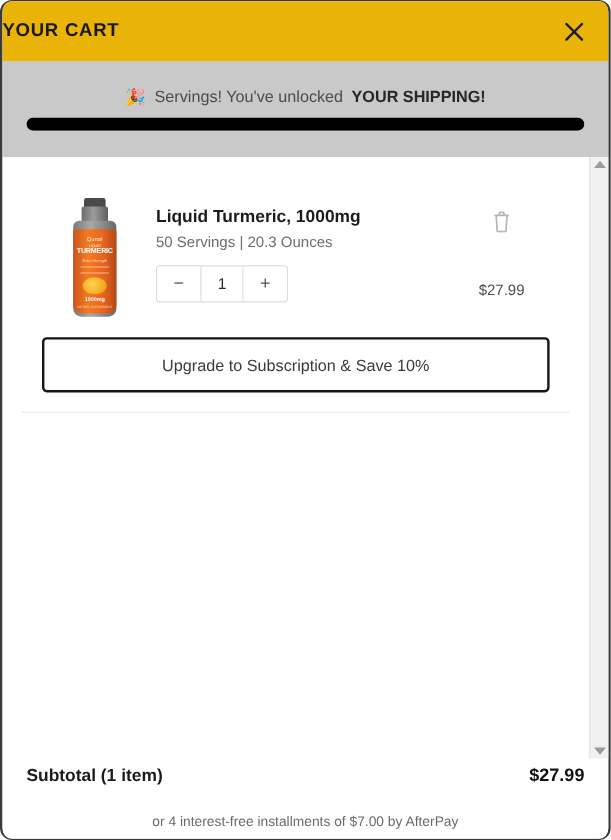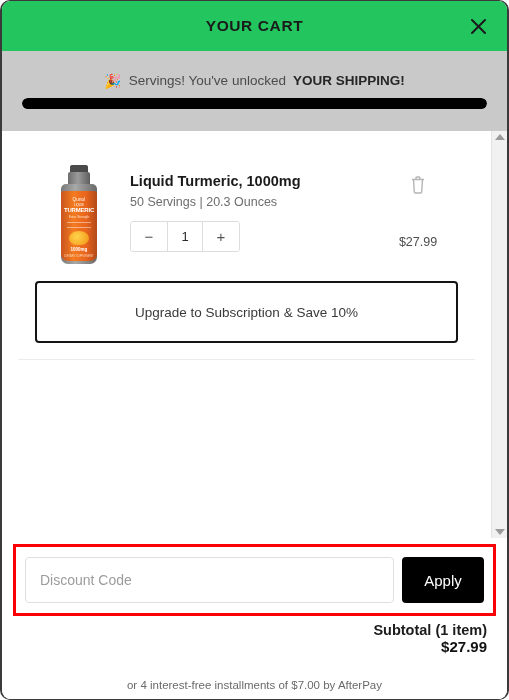--- a/index.html
+++ b/index.html
@@ -25,24 +25,23 @@
     display: flex;
     flex-direction: column;
     overflow: hidden;
   }
 
   
   #cart-header {
     position: relative;
     height: 50px;
     flex: 0 0 50px;
-    background: #22c55e;
-    display: flex;
-    align-items: center;
-    justify-content: center;
+    background: #eab308;
+    display: flex;
+    align-items: center;
   }
   #cart-title {
     font-size: 15.5px;
     font-weight: 700;
     letter-spacing: 0.6px;
     color: #1a1a1a;
   }
   #close-btn {
     position: absolute;
     right: 16px;
@@ -215,21 +214,21 @@
     display: flex;
   }
   .item-price {
     font-size: 12.5px; color: #4d4d4d; margin-bottom: 18px;
   }
 
   #upgrade-btn {
     display: block;
     margin: 14px 17px 0 17px;
     width: calc(100% - 34px);
-    height: 62px;
+    height: 46px;
     background: #ffffff;
     border: 2px solid #141414;
     border-radius: 4px;
     font-size: 13.5px;
     color: #3a3a3a;
     font-family: "Liberation Sans", sans-serif;
     cursor: pointer;
   }
   #items-divider {
     margin-top: 16px;
@@ -296,23 +295,22 @@
     border: none;
     border-radius: 4px;
     font-size: 15px;
     font-family: "Liberation Sans", sans-serif;
     cursor: pointer;
   }
 
   #subtotal-row {
     display: flex;
     justify-content: space-between;
-    align-items: flex-end;
+    align-items: center;
     padding: 6px 20px 0 20px;
-    flex-direction: column;
   }
   #subtotal-label { font-size: 14.5px; font-weight: 700; color: #1b1b1b; }
   #subtotal-value { font-size: 15px; font-weight: 700; color: #111; }
 
   #checkout-btn {
     display: flex;
     align-items: center;
     justify-content: center;
     gap: 9px;
     margin: 6px 17px 0 17px;
@@ -414,24 +412,20 @@
     </div>
 
     <div id="scrollbar">
       <div class="sb-arrow sb-up"></div>
       <div class="sb-arrow sb-down"></div>
     </div>
   </div>
 
   <div id="cart-footer">
 
-    <div id="discount-row-wrap">
-      <input id="discount-input" type="text" placeholder="Discount Code" style="">
-      <button id="apply-btn">Apply</button>
-    </div>
 
     <div id="subtotal-row">
       <div id="subtotal-label">Subtotal (1 item)</div>
       <div id="subtotal-value">$27.99</div>
     </div>
 
 
     <div id="afterpay-note">or 4 interest-free installments of $7.00 by AfterPay</div>
   </div>
 

